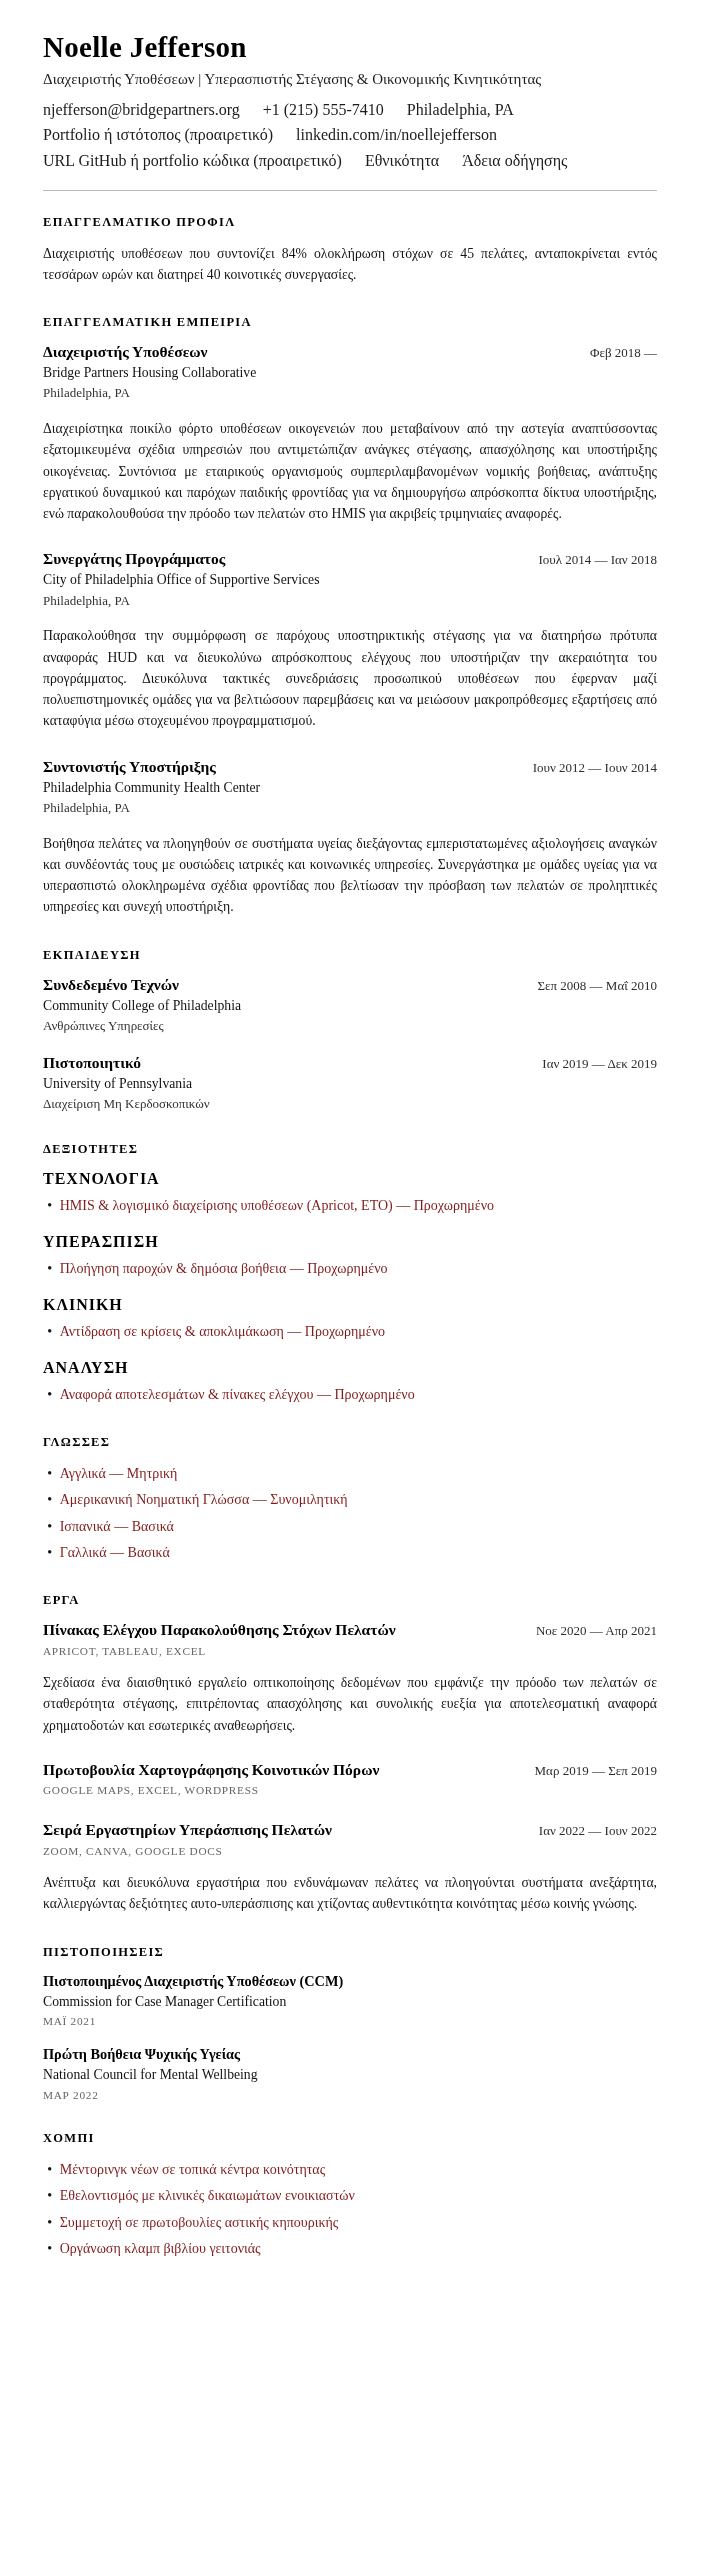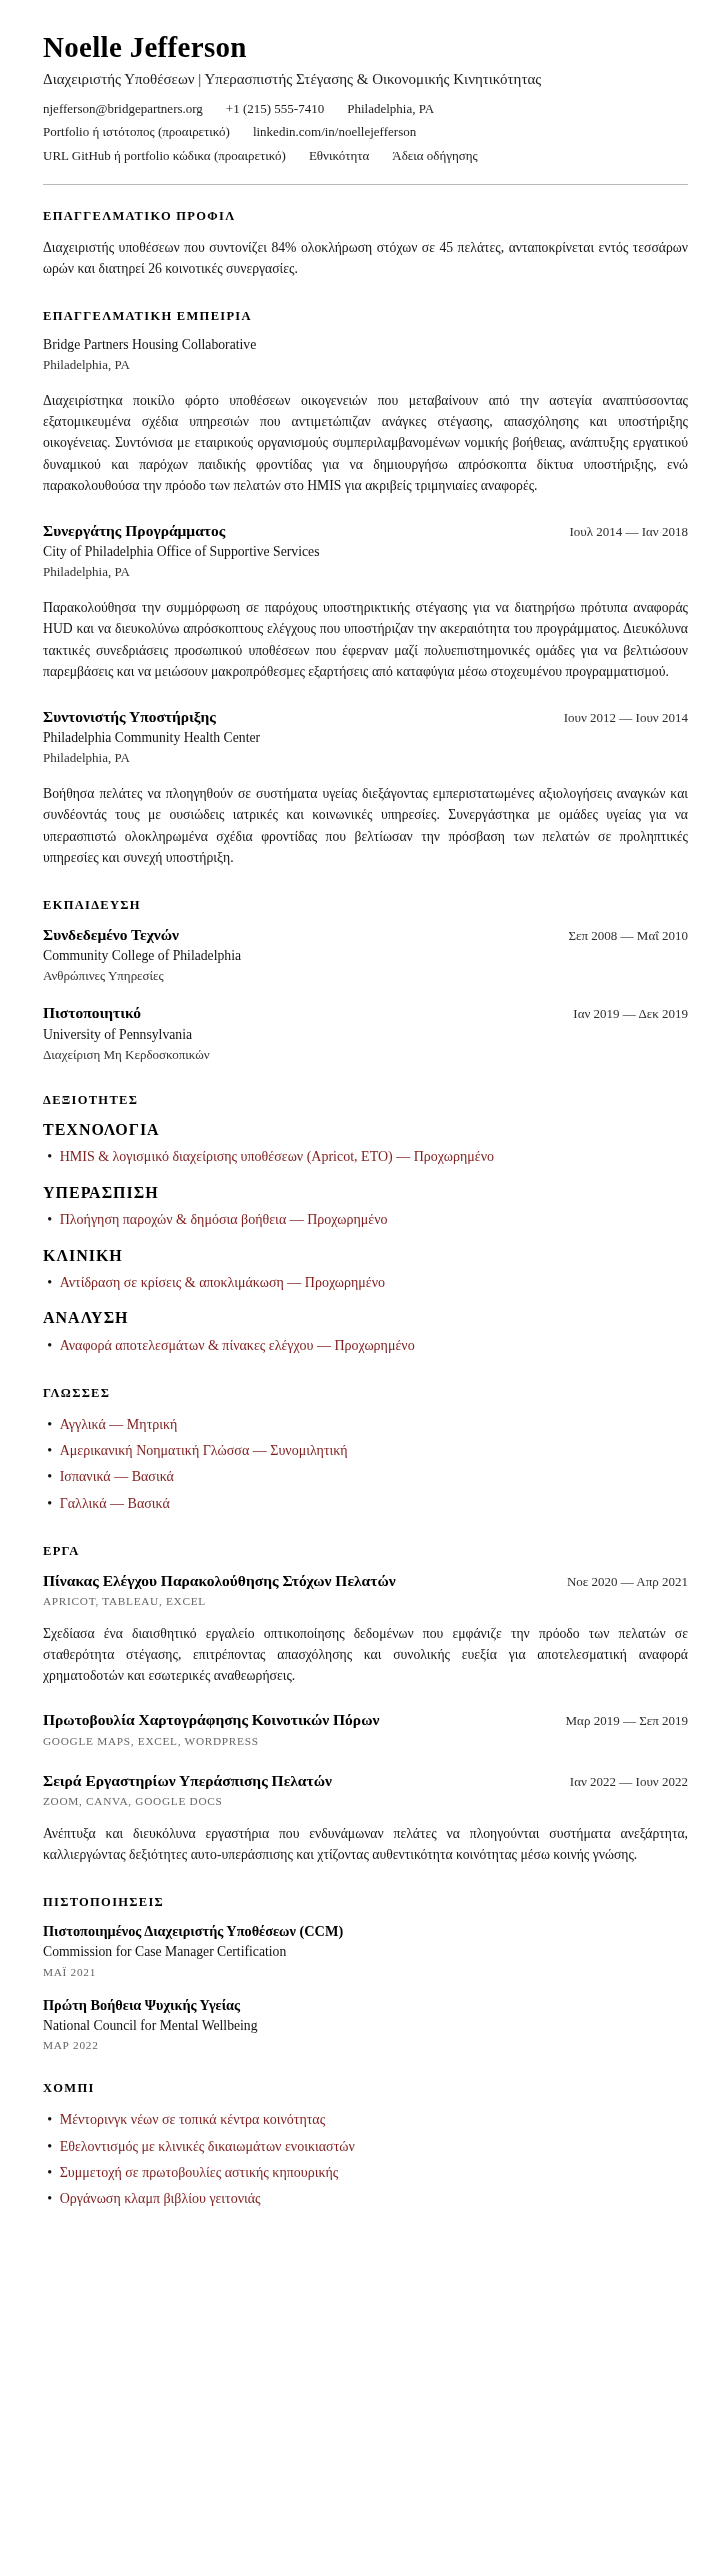--- a/index.html
+++ b/index.html
@@ -3,26 +3,26 @@
 <meta charset="utf-8">
 <style>
   * { margin: 0; padding: 0; box-sizing: border-box; }
   html, body { background: #ffffff; }
   body {
     width: 716px;
     min-height: 2576px;
     color: #111111;
     font-family: "Liberation Serif", serif;
   }
-  .page { padding: 31px 28px 42px 43px; }
+  .page { padding: 31px 59px 42px 43px; }
 
   
   .person-name { font-size: 29px; font-weight: 700; letter-spacing: 0.3px; color: #000; }
   .tagline { font-size: 15px; margin-top: 7.2px; color: #1c1c1c; }
-  .contacts { margin-top: 13px; font-size: 13px; color: #1c1c1c; }
+  .contacts { margin-top: 13px; font-size: 16px; color: #1c1c1c; }
   .contact-row { display: flex; flex-wrap: wrap; gap: 3.6px 23px; margin-bottom: 7.2px; }
   .contact-row:last-child { margin-bottom: 0; }
   hr.rule { border: none; border-top: 0.6px solid #b9b9b9; margin: 20px 0 24px 0; }
 
   
   .section { margin-bottom: 30px; }
   .section-title { font-size: 12.5px; font-weight: 700; letter-spacing: 1.3px; margin-bottom: 13px; color: #000; }
 
   
   .entry-row { display: flex; justify-content: space-between; align-items: baseline; gap: 14.3px; }
@@ -86,27 +86,31 @@
         <span>Εθνικότητα</span>
         <span>Άδεια οδήγησης</span>
       </div>
     </div>
   </header>
 
   <hr class="rule">
 
   <section class="section">
     <h2 class="section-title">ΕΠΑΓΓΕΛΜΑΤΙΚΟ ΠΡΟΦΙΛ</h2>
-    <p class="desc" style="margin-top:0;">Διαχειριστής υποθέσεων που συντονίζει 84% ολοκλήρωση στόχων σε 45 πελάτες, ανταποκρίνεται εντός τεσσάρων ωρών και διατηρεί 26 κοινοτικές συνεργασίες.</p>
+    <p class="desc" style="margin-top:0;">Διαχειριστής υποθέσεων που συντονίζει 84% ολοκλήρωση στόχων σε 45 πελάτες, ανταποκρίνεται εντός τεσσάρων ωρών και διατηρεί 40 κοινοτικές συνεργασίες.</p>
   </section>
 
   <section class="section">
     <h2 class="section-title">ΕΠΑΓΓΕΛΜΑΤΙΚΗ ΕΜΠΕΙΡΙΑ</h2>
 
     <article class="job">
+      <div class="entry-row">
+        <h3 class="entry-title">Διαχειριστής Υποθέσεων</h3>
+        <span class="entry-date">Φεβ 2018 —</span>
+      </div>
       <div class="company">Bridge Partners Housing Collaborative</div>
       <div class="location">Philadelphia, PA</div>
       <p class="desc">Διαχειρίστηκα ποικίλο φόρτο υποθέσεων οικογενειών που μεταβαίνουν από την αστεγία αναπτύσσοντας εξατομικευμένα σχέδια υπηρεσιών που αντιμετώπιζαν ανάγκες στέγασης, απασχόλησης και υποστήριξης οικογένειας. Συντόνισα με εταιρικούς οργανισμούς συμπεριλαμβανομένων νομικής βοήθειας, ανάπτυξης εργατικού δυναμικού και παρόχων παιδικής φροντίδας για να δημιουργήσω απρόσκοπτα δίκτυα υποστήριξης, ενώ παρακολουθούσα την πρόοδο των πελατών στο HMIS για ακριβείς τριμηνιαίες αναφορές.</p>
     </article>
 
     <article class="job">
       <div class="entry-row">
         <h3 class="entry-title">Συνεργάτης Προγράμματος</h3>
         <span class="entry-date">Ιουλ 2014 — Ιαν 2018</span>
       </div>

